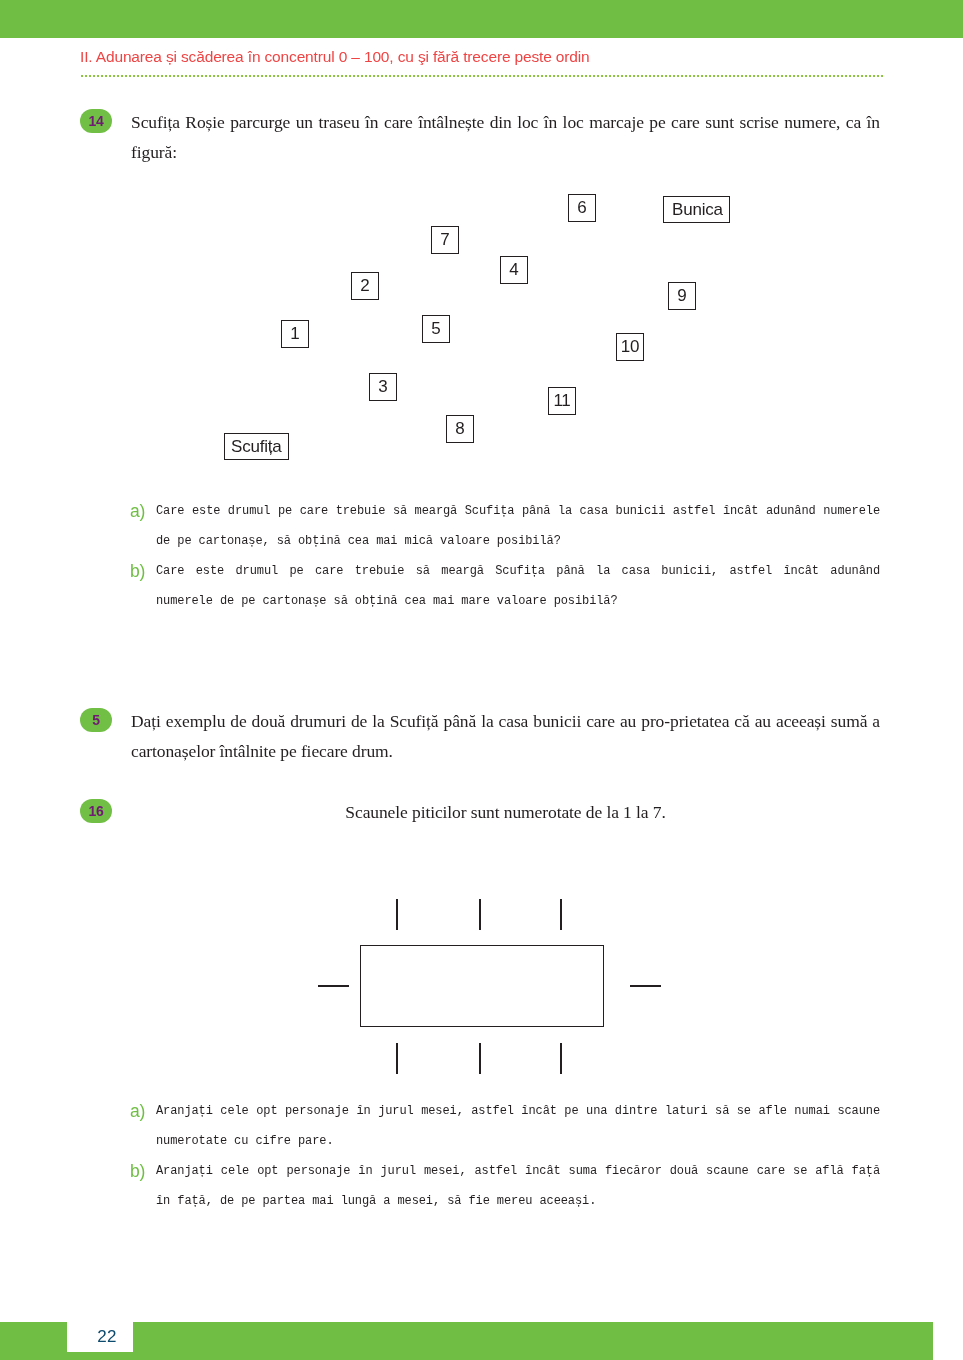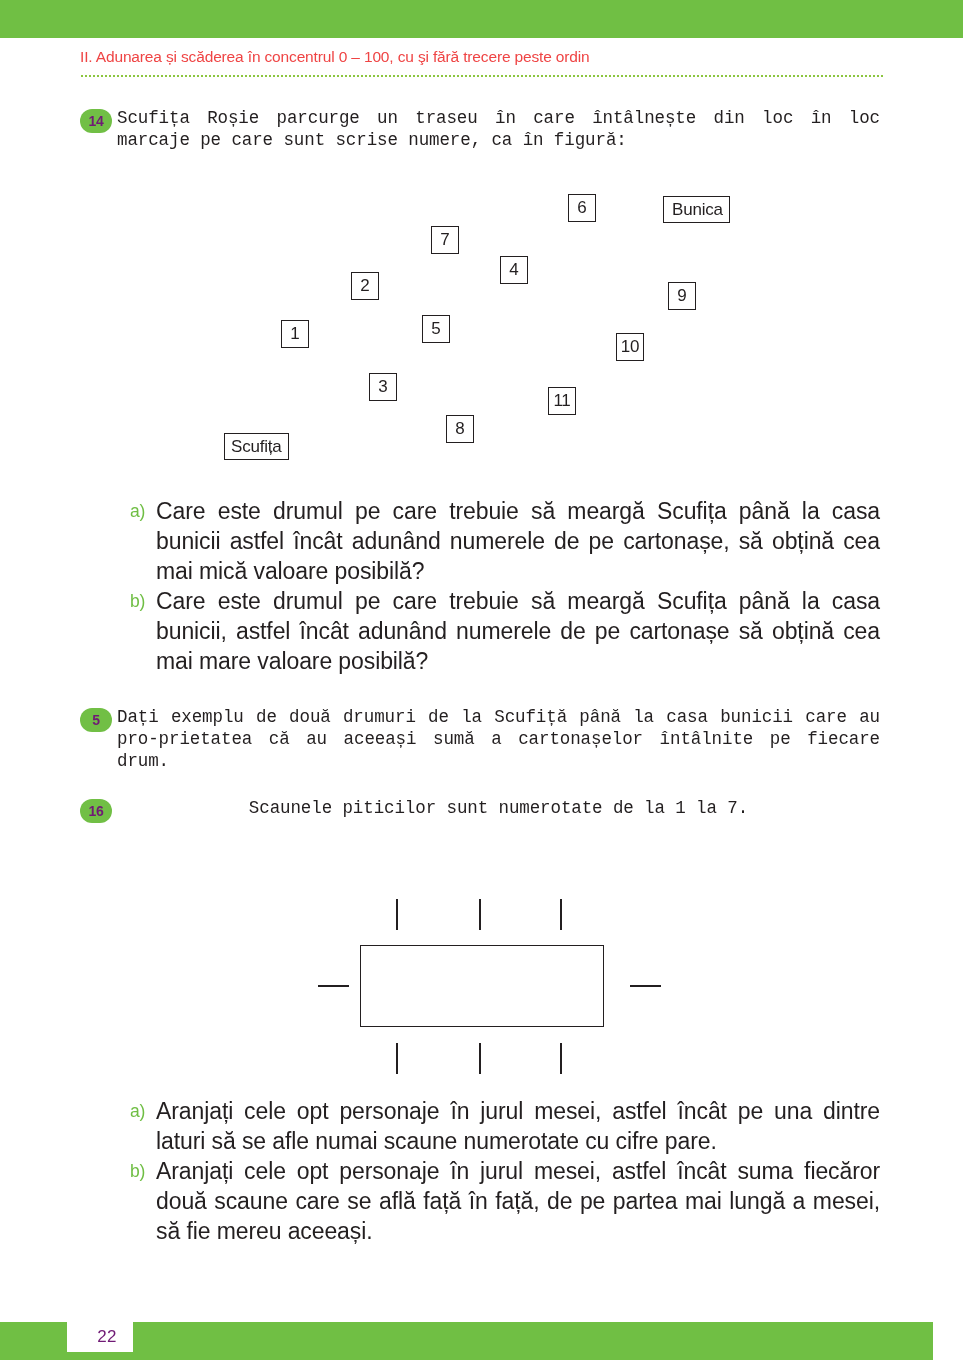--- a/index.html
+++ b/index.html
@@ -34,21 +34,21 @@
     left: 67px; top: 1322px;
     width: 66px; height: 30px;
     background: #ffffff;
     display: flex;
     align-items: center;
     justify-content: center;
   }
   .page-num {
     font-family: "Liberation Sans", sans-serif;
     font-size: 17px;
-    color: #701a75;
+    color: #0c4a6e;
     letter-spacing: .3px;
     margin-left: 14px;
   }
 
   
   .chapter-head {
     position: absolute;
     left: 80px; top: 48px;
     width: 800px;
     font-family: "Liberation Sans", sans-serif;
@@ -81,24 +81,24 @@
     color: #701a75;
     font-family: "Liberation Sans", sans-serif;
     font-weight: bold;
     font-size: 14px;
     display: flex;
     align-items: center;
     justify-content: center;
     letter-spacing: -0.3px;
   }
   .ex-body {
-    margin-left: 37px;
-    font-family: Liberation Mono, monospace;
+    margin-left: 51px;
+    font-family: Liberation Serif, serif;
     font-size: 17.5px;
-    line-height: 22px;
+    line-height: 30px;
     text-align: justify;
     letter-spacing: -0.1px;
   }
   .ex-body.nojust { text-align: center; }
 
   
   .sub {
     position: absolute;
     left: 130px;
     width: 750px;
@@ -111,22 +111,22 @@
   .sub-letter {
     color: #6fbe44;
     font-family: "Liberation Sans", sans-serif;
     font-size: 17.5px;
     line-height: 30px;
     width: 26px;
     flex: 0 0 26px;
     letter-spacing: -0.2px;
   }
   .sub-text {
-    font-family: Liberation Sans, sans-serif;
-    font-size: 23px;
+    font-family: Liberation Mono, monospace;
+    font-size: 12px;
     line-height: 30px;
     text-align: justify;
     letter-spacing: -0.1px;
     flex: 1 1 auto;
   }
 
   
   .map {
     position: absolute;
     left: 0; top: 0;

